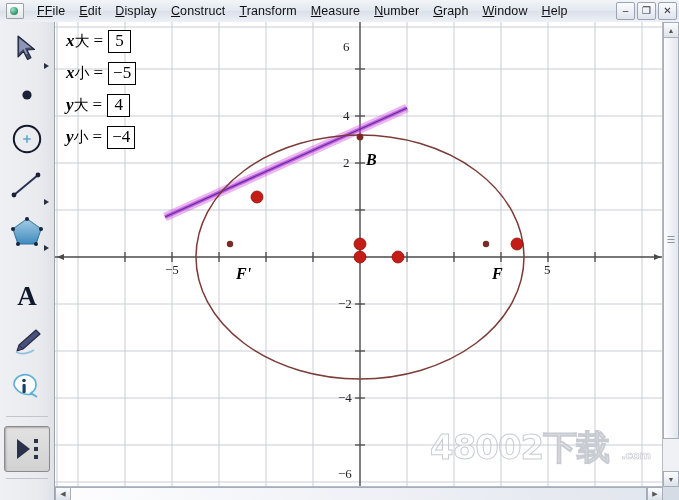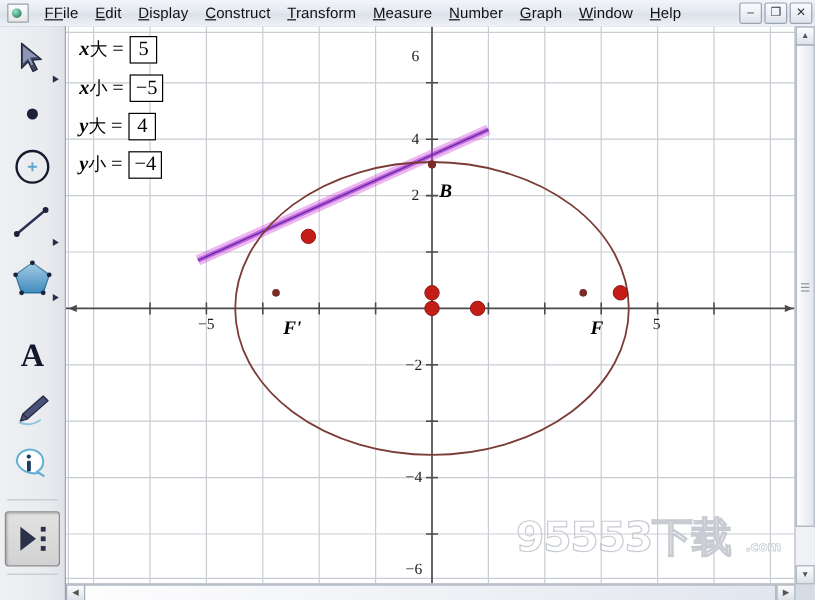--- a/index.html
+++ b/index.html
@@ -349,21 +349,21 @@
     </div>
     <div class="param" style="left:11px;top:104px;">
       <span class="var">y</span>
         <span class="cn">小</span>
         <span class="eq">=</span>
         <span class="box">−4</span>
     </div>
 
     
     <div class="watermark">
-      <span>95553</span><span>下载</span><small>.com</small>
+      <span>48002</span><span>下载</span><small>.com</small>
     </div>
   </div>
 
   <div class="scrollv">
     <div class="sbtn" style="left:0;top:0;width:14px;height:14px;">▲</div>
     <div class="sthumb" style="left:0;top:15px;width:14px;height:400px;">
       <div class="grip" style="top:198px;"></div>
       <div class="grip" style="top:201px;"></div>
       <div class="grip" style="top:204px;"></div>
     </div>

